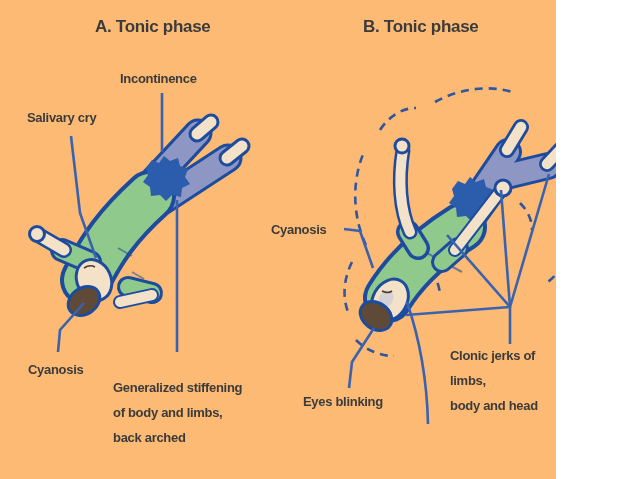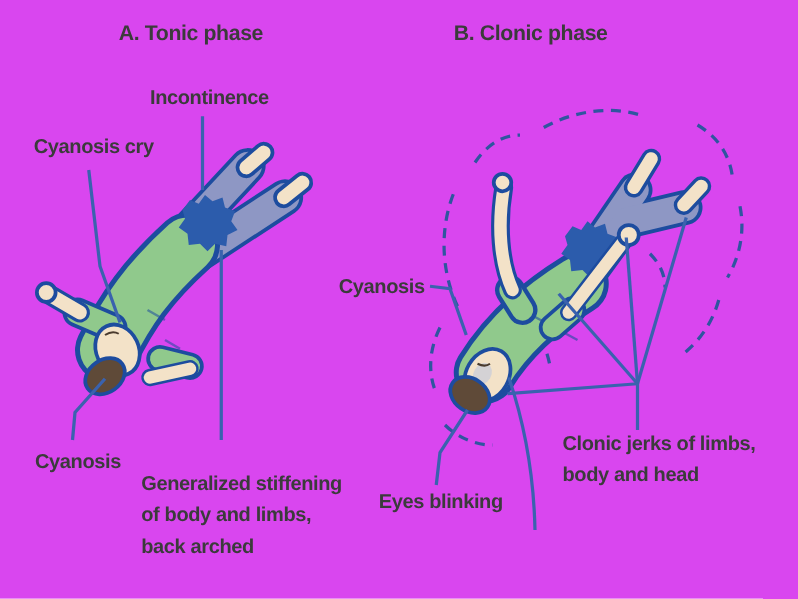--- a/index.html
+++ b/index.html
@@ -1,21 +1,21 @@
 <!DOCTYPE html>
 <html><head>
 <meta charset="utf-8">
 <style>
   html,body{margin:0;padding:0;background:#fff;}
   #stage{
-    position:relative;width:638px;height:479px;background:#d946ef;
+    position:relative;width:556px;height:479px;background:#fdba74;
     font-family:"Liberation Sans", sans-serif;overflow:hidden;text-decoration:underline;
   }
   .lbl{
-    position:absolute;color:#3b3b3b;font-weight:700;font-size:16px;
+    position:absolute;color:#3b3b3b;font-weight:700;font-size:13px;
     letter-spacing:-0.3px;white-space:nowrap;line-height:25px;
   }
   .multiline{white-space:pre-line;}
   .title{font-size:17px;}
   svg{position:absolute;left:0;top:0;}
 </style>
 </head>
 <body>
 
 <div id="stage">
@@ -122,24 +122,24 @@
       <path d="M 407,302 C 420,340 427,380 428,424"></path>
       <path d="M 549,174 L 510,307"></path>
       <path d="M 501,190 L 510,307"></path>
       <path d="M 447,235 L 510,307"></path>
       <path d="M 406,315 L 510,307"></path>
       <path d="M 510,307 L 510,344"></path>
     </g>
   </svg>
 
   <div class="lbl title" style="left:95px;top:14px;">A. Tonic phase</div>
-  <div class="lbl title" style="left:363px;top:14px;">B. Clonic phase</div>
+  <div class="lbl title" style="left:363px;top:14px;">B. Tonic phase</div>
 
   <div class="lbl" style="left:120px;top:66px;">Incontinence</div>
-  <div class="lbl" style="left:27px;top:105px;">Cyanosis cry</div>
+  <div class="lbl" style="left:27px;top:105px;">Salivary cry</div>
   <div class="lbl" style="left:28px;top:357px;">Cyanosis</div>
   <div class="lbl multiline" style="left:113px;top:375px;">Generalized stiffening
 of body and limbs,
 back arched</div>
 
   <div class="lbl" style="left:271px;top:217px;">Cyanosis</div>
   <div class="lbl" style="left:303px;top:389px;text-align:center;">Eyes blinking</div>
   <div class="lbl multiline" style="left:450px;top:343px;">Clonic jerks of limbs,
 body and head</div>
 

